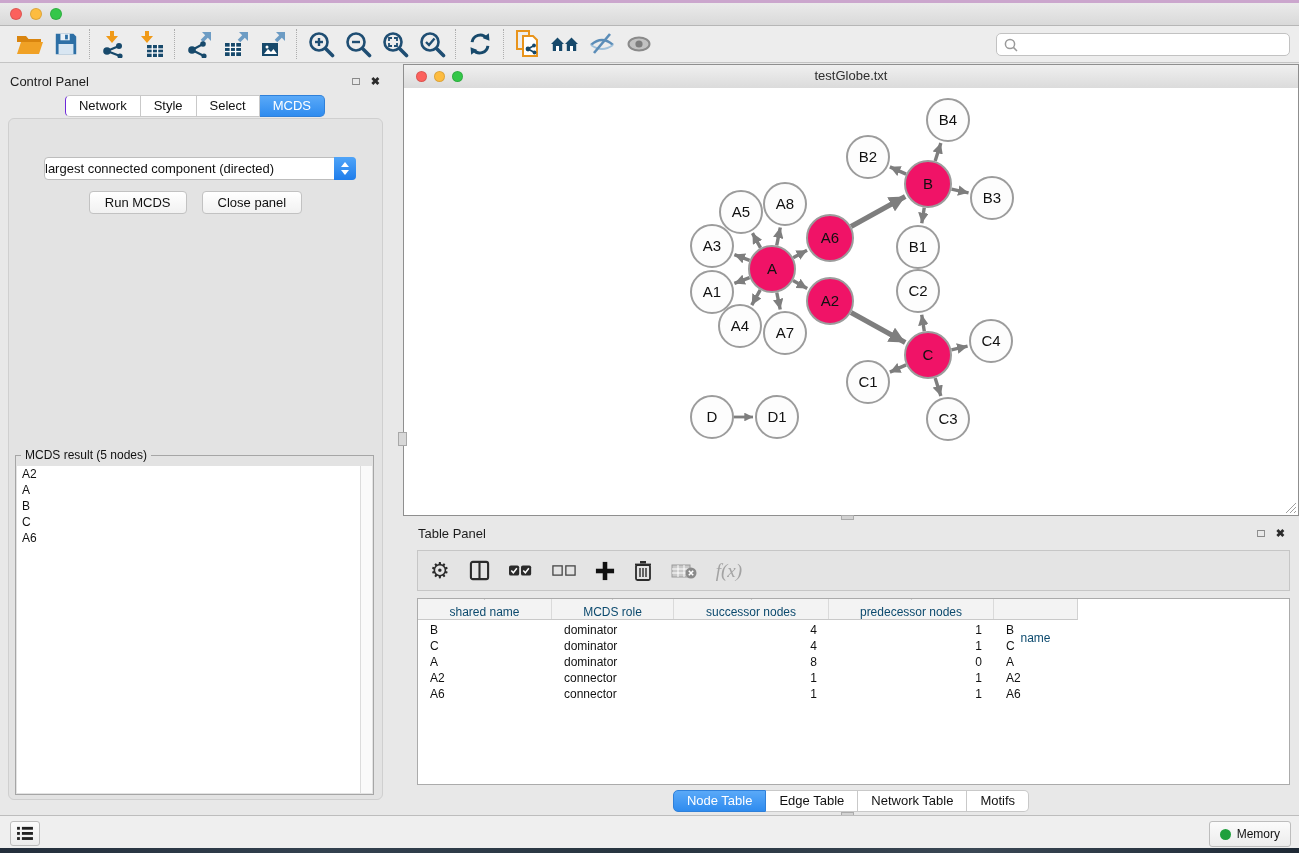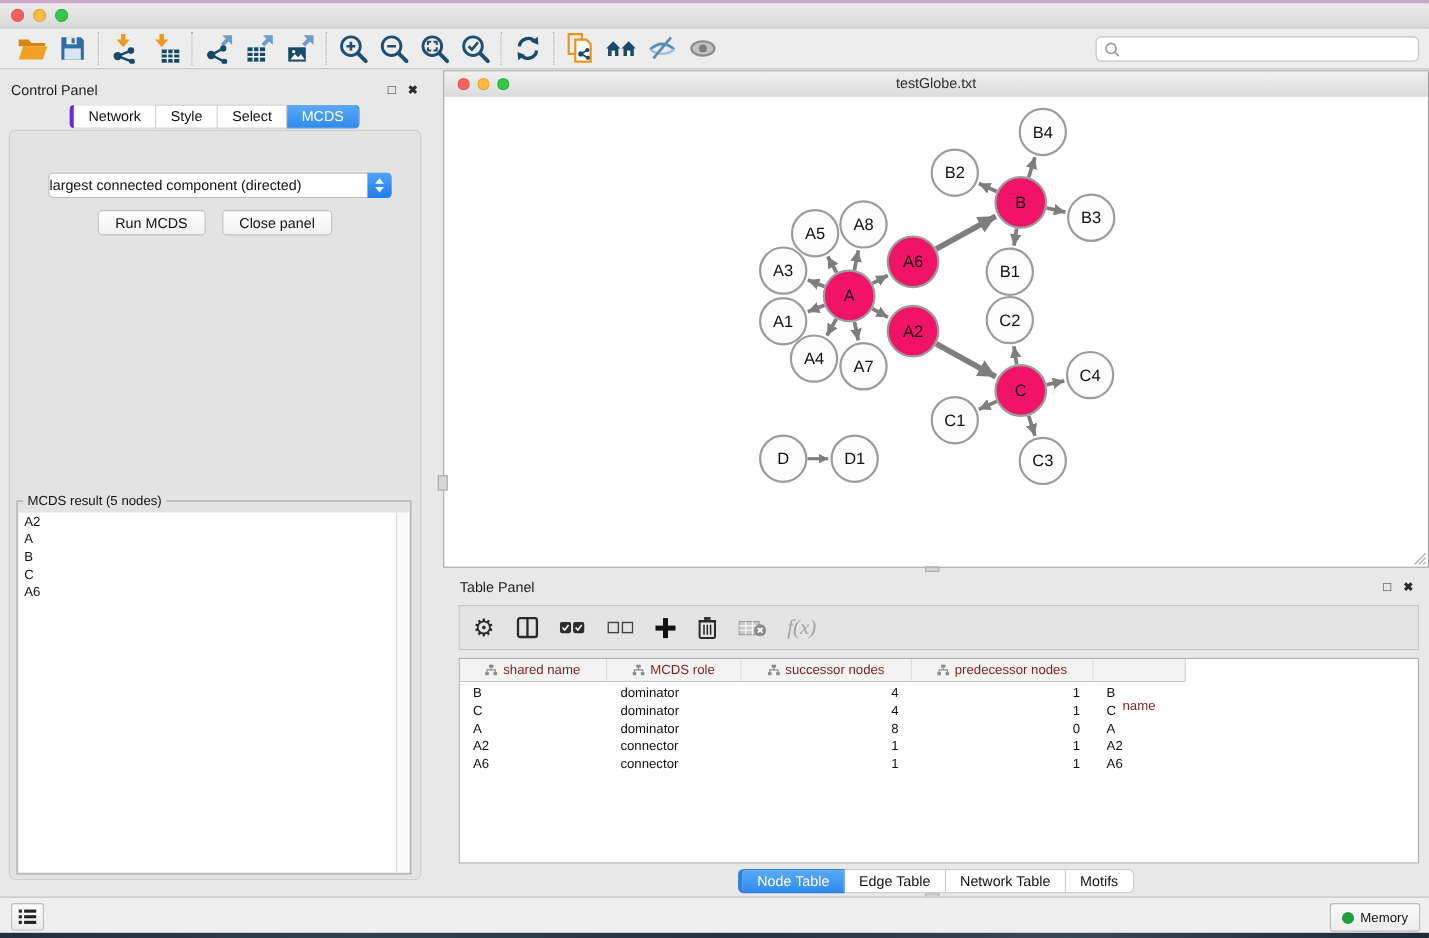--- a/index.html
+++ b/index.html
@@ -28,21 +28,21 @@
   
   .panel-header{height:26px;display:flex;align-items:center;font-size:13px;color:#1d1d1d;}
   .panel-header .sp{flex:1;}
   .win-glyph{font-size:12px;color:#2b2b2b;margin-left:11px;}
   .win-glyph.close{font-weight:bold;font-size:11px;}
 
   
   .seg-tabs{display:flex;justify-content:center;}
   .seg-tab{background:#fff;border:1px solid #C9C9C9;border-left:none;padding:2px 13px;
     font-size:13px;color:#111;line-height:16px;}
-  .seg-tab:first-child{border-left:4px solid #6d28d9;border-radius:5px 0 0 5px;}
+  .seg-tab:first-child{border-left:1px solid #6d28d9;border-radius:5px 0 0 5px;}
   .seg-tab:last-child{border-radius:0 5px 5px 0;}
   .seg-tab.active{background:linear-gradient(#5AA9F8,#2E8BEF);border-color:#2F80D9;color:#fff;}
 
   
   #control-panel{position:absolute;left:0;top:64px;width:390px;height:750px;}
   #control-panel .panel-header{padding:4px 10px;}
   #ctrl-tabs{position:absolute;left:0;right:0;top:31px;}
   .cp-body{position:absolute;left:8px;right:7px;top:54px;height:682px;background:#E3E3E3;
     border:1px solid #CFCFCF;border-radius:6px;box-sizing:border-box;}
   .opt-label{margin-top:16px;text-align:center;font-size:13px;color:#111;}
@@ -82,22 +82,22 @@
   #table-panel .panel-header{padding:0 14px 0 15px;}
   .tp-toolbar{position:absolute;left:14px;right:9px;top:30px;height:41px;background:#E4E4E4;
     border:1px solid #C6C6C6;box-sizing:border-box;display:flex;align-items:center;padding-left:12px;gap:19px;}
   .tpi{display:flex;align-items:center;justify-content:center;color:#2B2B2B;}
   .tpi.gear{font-size:22px;line-height:22px;color:#2B2B2B;}
   .tpi.fx{font-family:"Liberation Serif",serif;font-style:italic;font-size:19px;color:#A3A3A3;}
   .tp-table{position:absolute;left:14px;right:9px;top:78px;bottom:28px;background:#fff;
     border:1px solid #ABABAB;box-sizing:border-box;overflow:hidden;}
   #tbl-header{display:flex;height:21px;background:#F3F3F3;border-bottom:1px solid #C9C9C9;
     width:660px;border-right:1px solid #D2D2D2;box-sizing:border-box;}
-  .th{display:flex;align-items:center;justify-content:center;gap:5px;font-size:12px;color:#7f1d1d;
-    border-right:1px solid #DADADA;box-sizing:border-box;height:100%;}
+  .th{display:flex;align-items:center;justify-content:flex-start;gap:5px;font-size:12px;color:#0c4a6e;
+    border-right:1px solid #DADADA;box-sizing:border-box;height:100%;flex-direction:column;}
   .th:last-child{border-right:none;margin-top:32px;}
   #tbl-rows{padding-top:2px;}
   .trow{display:flex;height:16px;align-items:center;}
   .td{font-size:12px;color:#111;box-sizing:border-box;white-space:nowrap;overflow:hidden;}
   .td.al{text-align:left;padding-left:12px;}
   .td.ar{text-align:right;padding-right:12px;}
   #table-tabs{position:absolute;left:0;right:0;bottom:1px;}
 
   
   #statusbar{position:absolute;left:0;top:815px;right:0;height:32px;background:#EFEFEF;border-top:1px solid #BDBDBD;}

